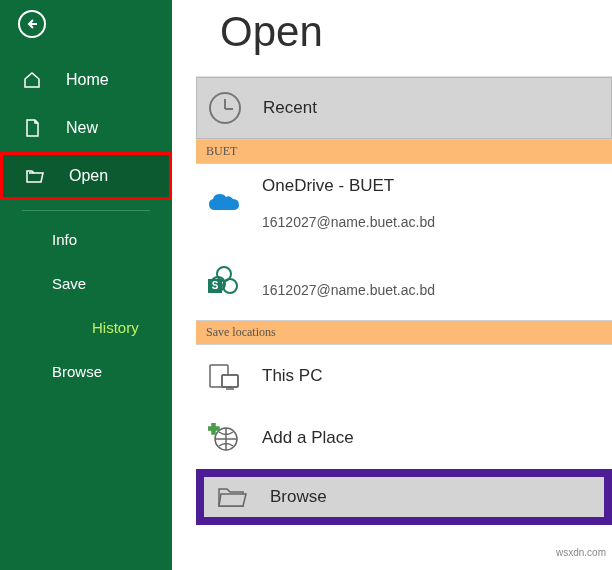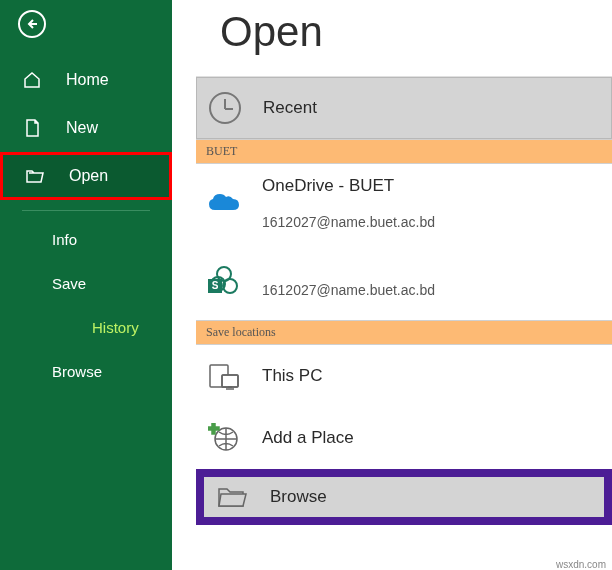--- a/index.html
+++ b/index.html
@@ -224,21 +224,21 @@
       fill: none;
       stroke-width: 1.5;
     }
     .addplace .plus {
       stroke: #4a9d4a;
       fill: #4a9d4a;
     }
     .watermark {
       position: absolute;
       right: 6px;
-      bottom: 0;
+      bottom: 12px;
       font-size: 10px;
       color: #888;
     }
   </style>
 </head>
 <body>
 
 <div class="layout">
   <div class="sidebar">
     <div class="back-btn">

